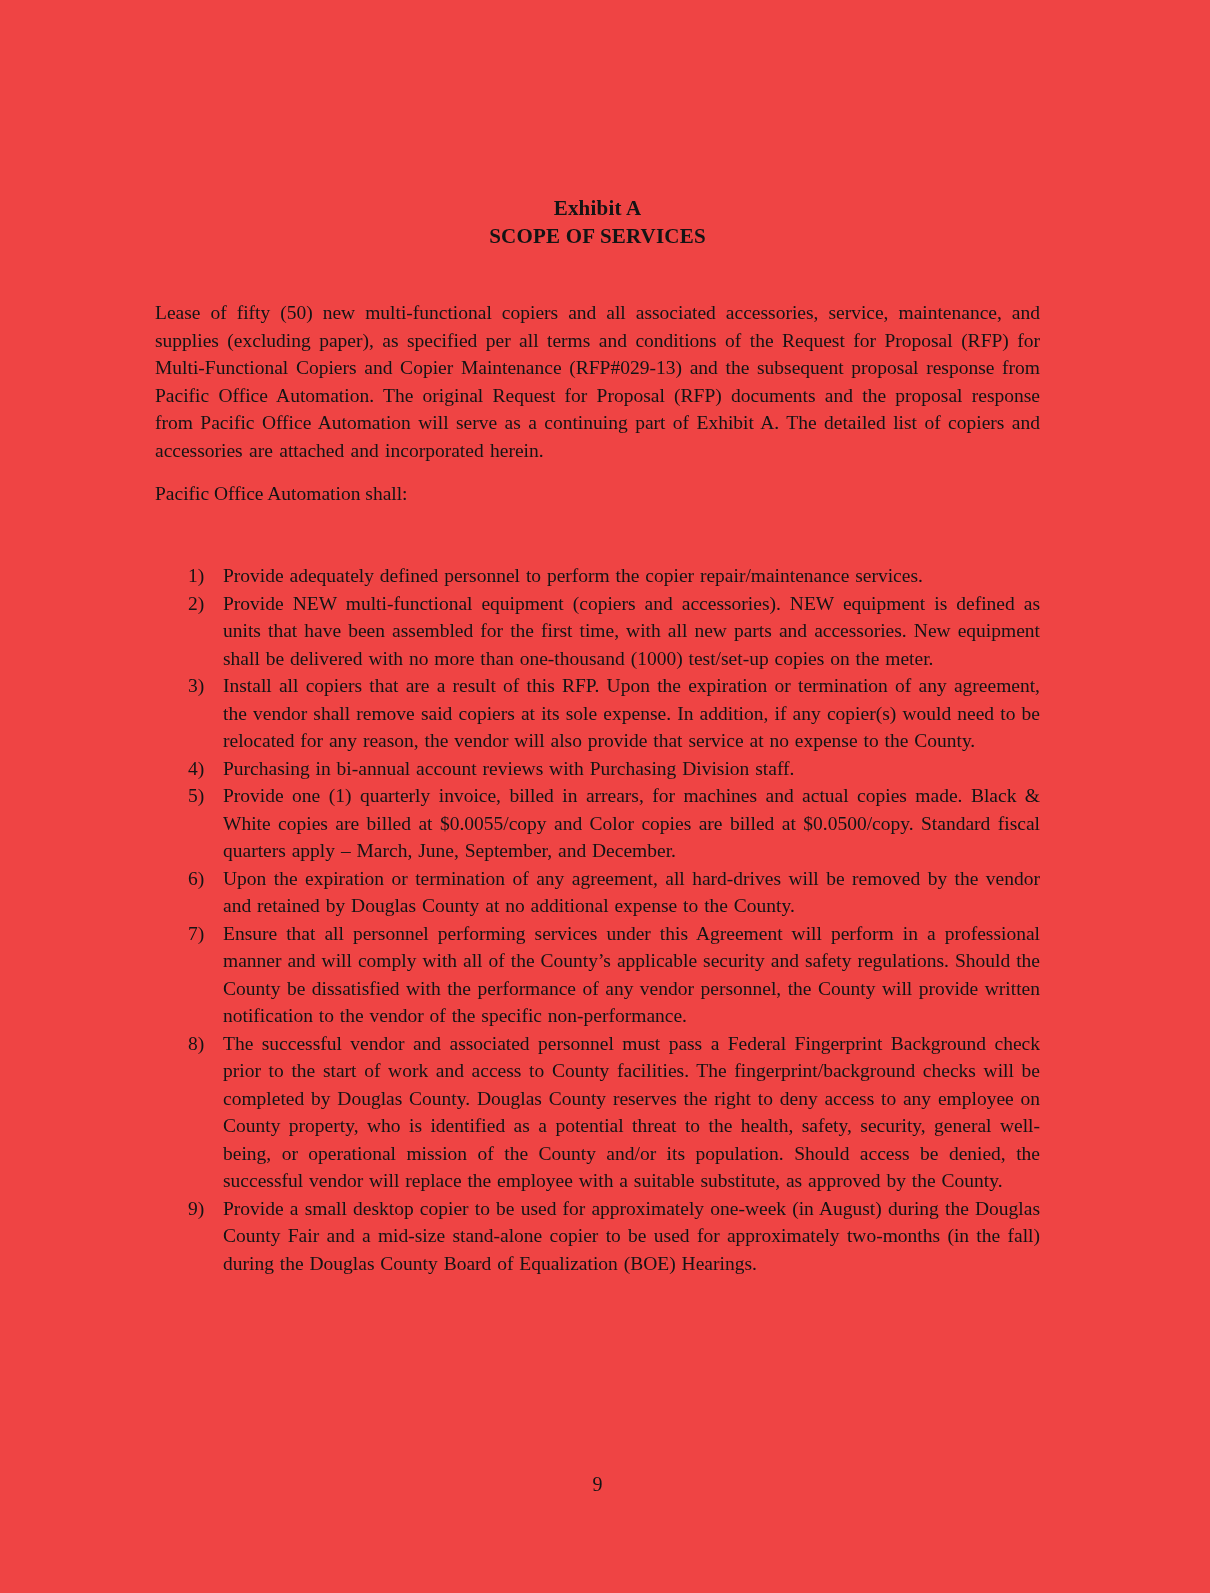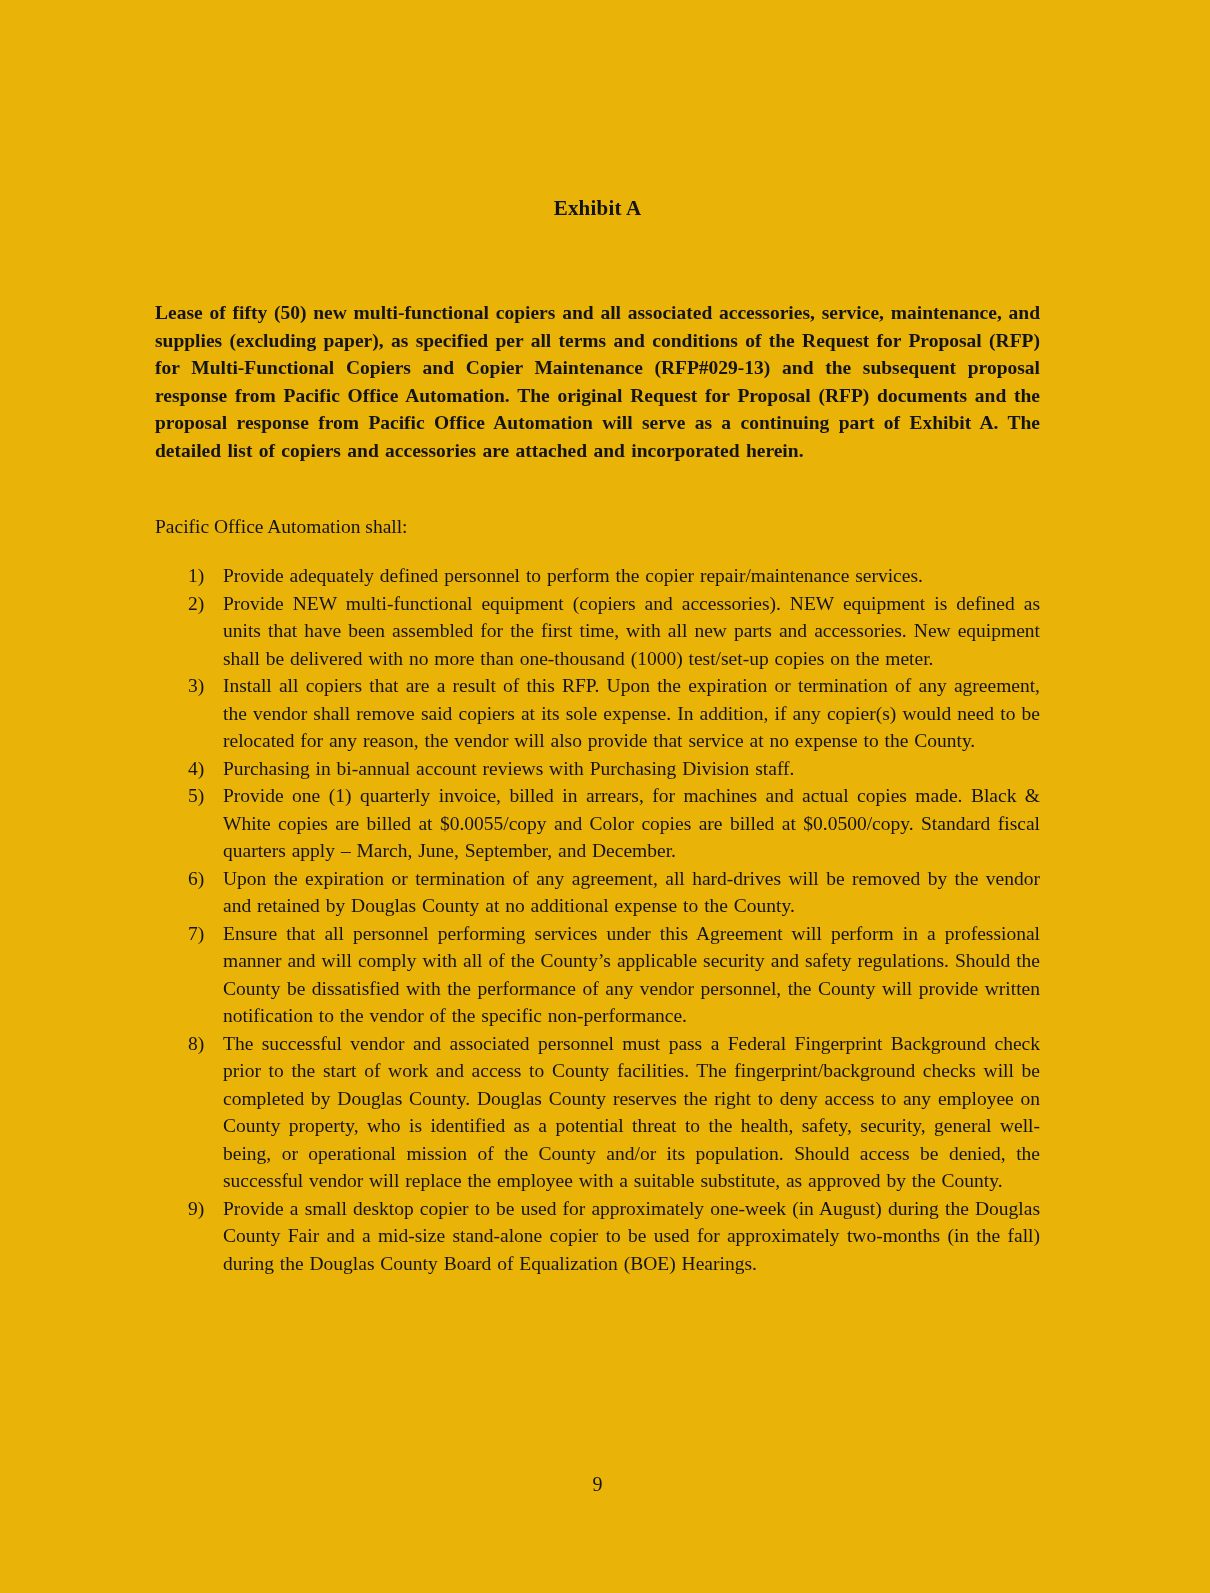--- a/index.html
+++ b/index.html
@@ -11,21 +11,21 @@
     width: 1210px;
     height: 1593px;
     position: relative;
     font-family: "Liberation Serif", "DejaVu Serif", serif;
     color: #141414;
     -webkit-font-smoothing: antialiased;
   }
   .page {
     position: absolute;
     inset: 0;
-    background: #eab308;
+    background: #ef4444;
     overflow: hidden;
   }
   .doc-header {
     position: absolute;
     top: 194px;
     left: 155px;
     width: 885px;
     text-align: center;
     font-weight: bold;
     font-size: 21px;
@@ -35,25 +35,24 @@
   .intro {
     position: absolute;
     top: 299px;
     left: 155px;
     width: 885px;
     margin: 0;
     font-size: 19.5px;
     line-height: 27.5px;
     text-align: justify;
     word-spacing: 1.5px;
-    font-weight: bold;
   }
   .lead {
     position: absolute;
-    top: 513px;
+    top: 480px;
     left: 155px;
     width: 885px;
     margin: 0;
     font-size: 19.5px;
     line-height: 27.5px;
   }
   .items {
     position: absolute;
     top: 562px;
     left: 155px;
@@ -84,20 +83,21 @@
     font-size: 20px;
   }
 </style>
 </head>
 <body>
 
 <div class="page">
 
   <div class="doc-header">
     <div>Exhibit A</div>
+    <div>SCOPE OF SERVICES</div>
   </div>
 
   <p class="intro">Lease of fifty (50) new multi-functional copiers and all associated accessories, service, maintenance, and supplies (excluding paper), as specified per all terms and conditions of the Request for Proposal (RFP) for Multi-Functional Copiers and Copier Maintenance (RFP#029-13) and the subsequent proposal response from Pacific Office Automation.  The original Request for Proposal (RFP) documents and the proposal response from Pacific Office Automation will serve as a continuing part of Exhibit A.  The detailed list of copiers and accessories are attached and incorporated herein.</p>
 
   <p class="lead">Pacific Office Automation shall:</p>
 
   <ol class="items">
     <li class="item">
       <span class="num">1)</span>
       <span class="txt">Provide adequately defined personnel to perform the copier repair/maintenance services.</span>

